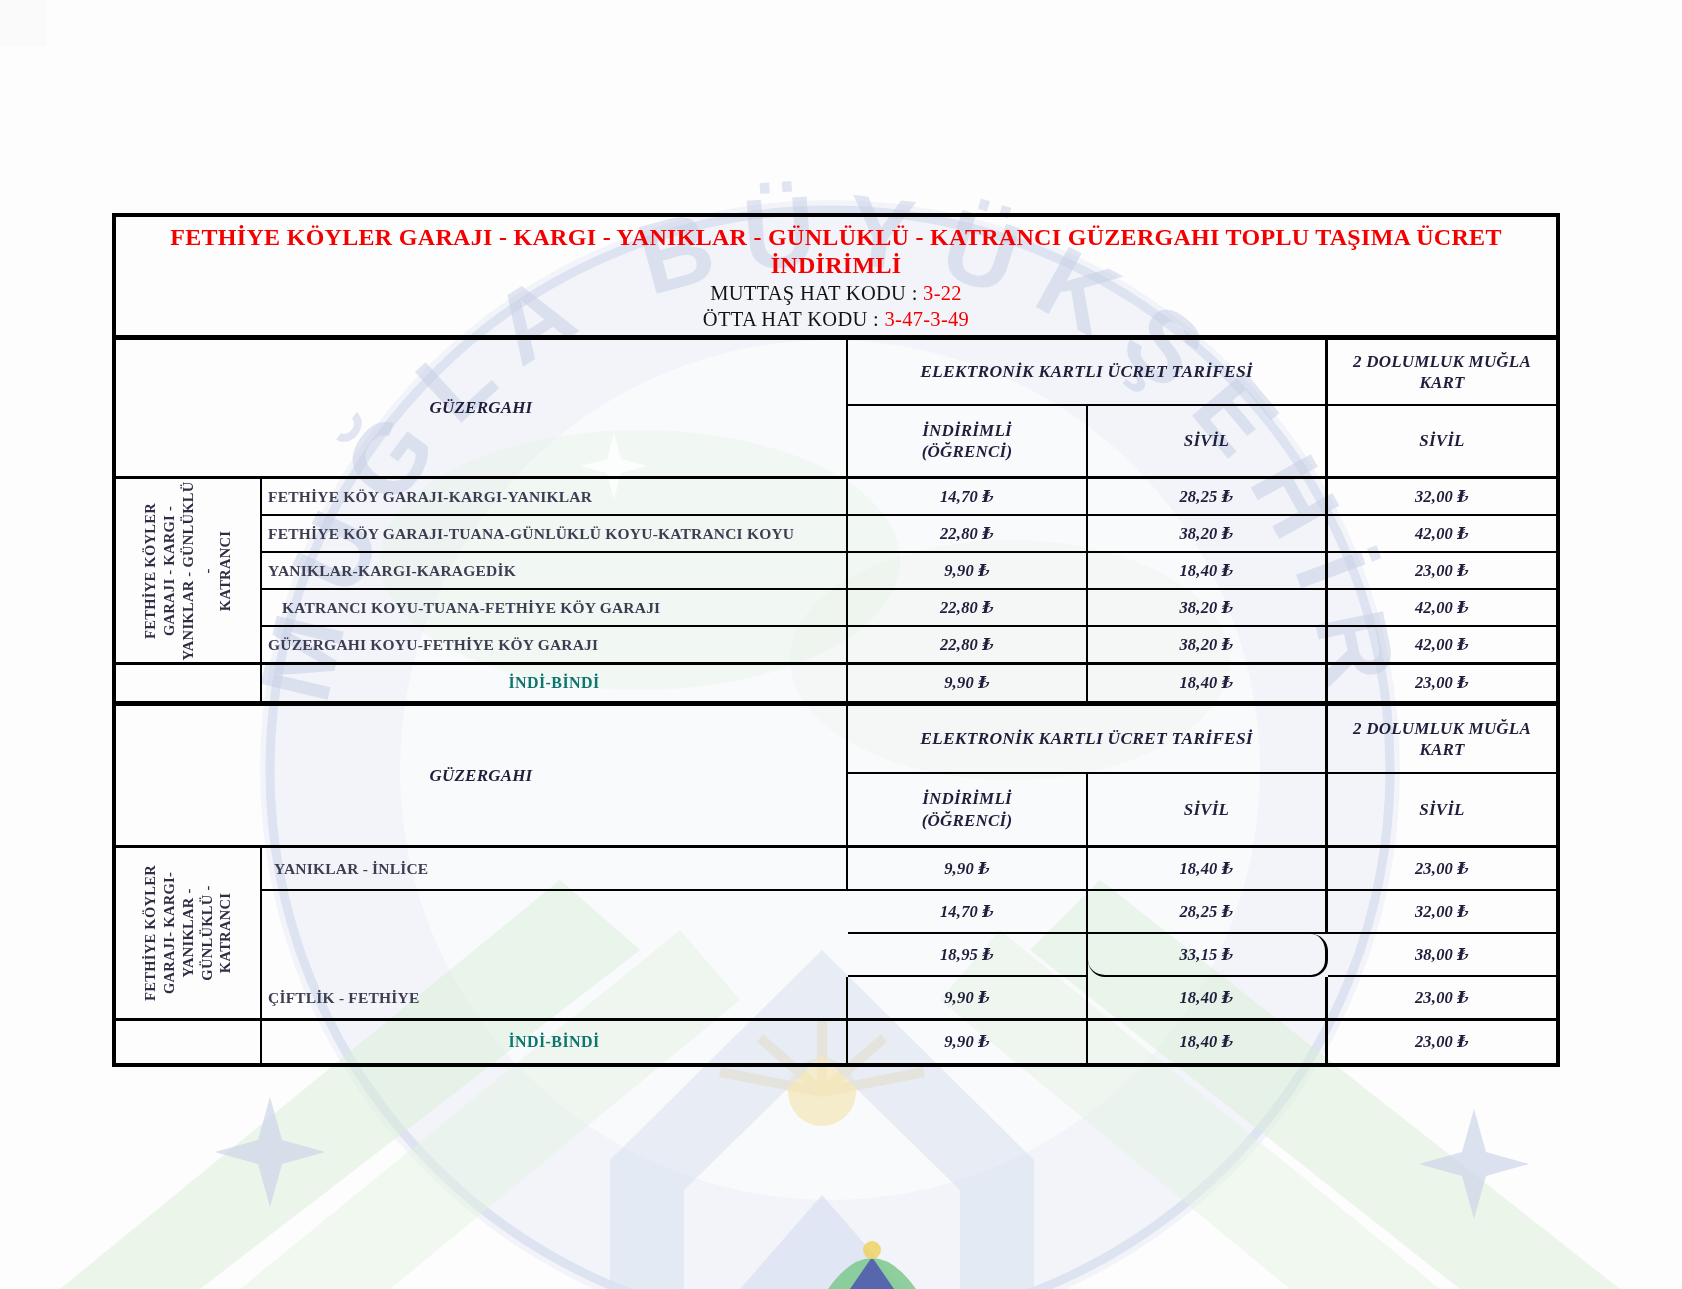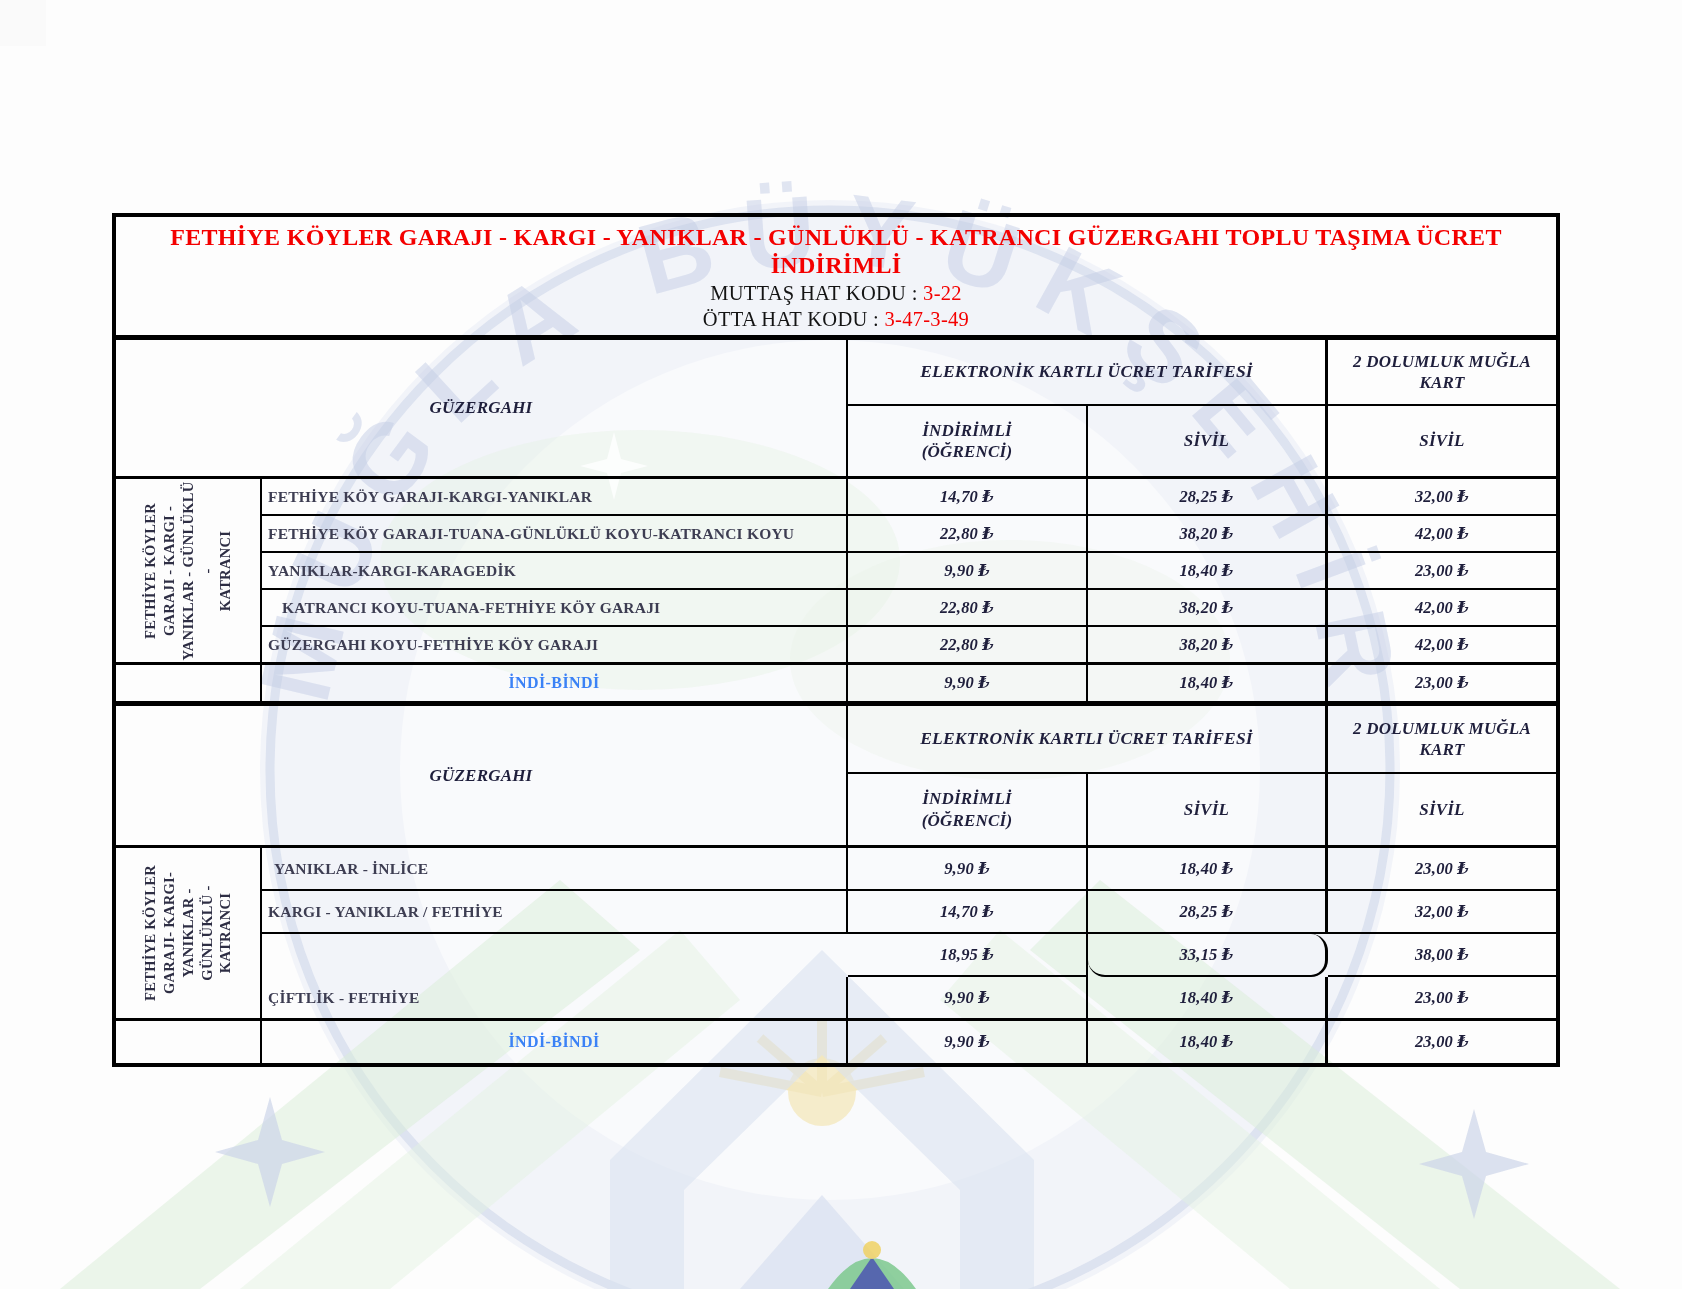--- a/index.html
+++ b/index.html
@@ -45,21 +45,21 @@
   .data1{grid-template-rows:repeat(6,37px);border-bottom:5px solid #000;}
   .data2{grid-template-rows:repeat(5,43px);}
   .bb{border-bottom:2.4px solid #000;}
   .bt{border-top:1.4px solid #000;}
   .vr1{border-right:2.4px solid #000;}
   .vr2{border-right:2.8px solid #000;}
   .vr3{border-right:2.8px solid #000;}
   .vr4{border-right:3.2px solid #000;}
   .route{font-size:15.5px;font-weight:bold;color:#3d3d52;letter-spacing:.2px;white-space:nowrap;}
   .val{font-size:16.5px;font-weight:bold;font-style:italic;color:#1f1f3c;letter-spacing:.2px;}
-  .indi{font-size:16px;font-weight:bold;color:#3b82f6;letter-spacing:.4px;}
+  .indi{font-size:16px;font-weight:bold;color:#0f766e;letter-spacing:.4px;}
   .vcell{position:relative;}
   .vlabel{
     position:absolute;left:50%;top:50%;
     transform:translate(-50%,-50%) rotate(-90deg);
     font-size:14.5px;font-weight:bold;color:#2e2e44;
     text-align:center;line-height:1.3;white-space:pre-line;letter-spacing:.3px;
   }
   .vl1{width:182px;}
   .vl2{width:168px;}
   .corner-sq{position:absolute;left:0;top:0;width:46px;height:46px;background:#fafafa;z-index:0;}
@@ -269,23 +269,20 @@
     <div class="cell vr3 bb" style="grid-row:1;grid-column:3;">
         <span class="val">9,90 ₺</span>
       </div>
     <div class="cell vr4 bb" style="grid-row:1;grid-column:4;">
         <span class="val">18,40 ₺</span>
       </div>
     <div class="cell bb" style="grid-row:1;grid-column:5;">
         <span class="val">23,00 ₺</span>
       </div>
 
-    <div class="cell cell-left vr2 bb" style="grid-row:2;grid-column:2;">
-        <span class="route">KARGI - YANIKLAR / FETHİYE</span>
-      </div>
     <div class="cell vr3 bb" style="grid-row:2;grid-column:3;">
         <span class="val">14,70 ₺</span>
       </div>
     <div class="cell vr4 bb" style="grid-row:2;grid-column:4;">
         <span class="val">28,25 ₺</span>
       </div>
     <div class="cell bb" style="grid-row:2;grid-column:5;">
         <span class="val">32,00 ₺</span>
       </div>
 

